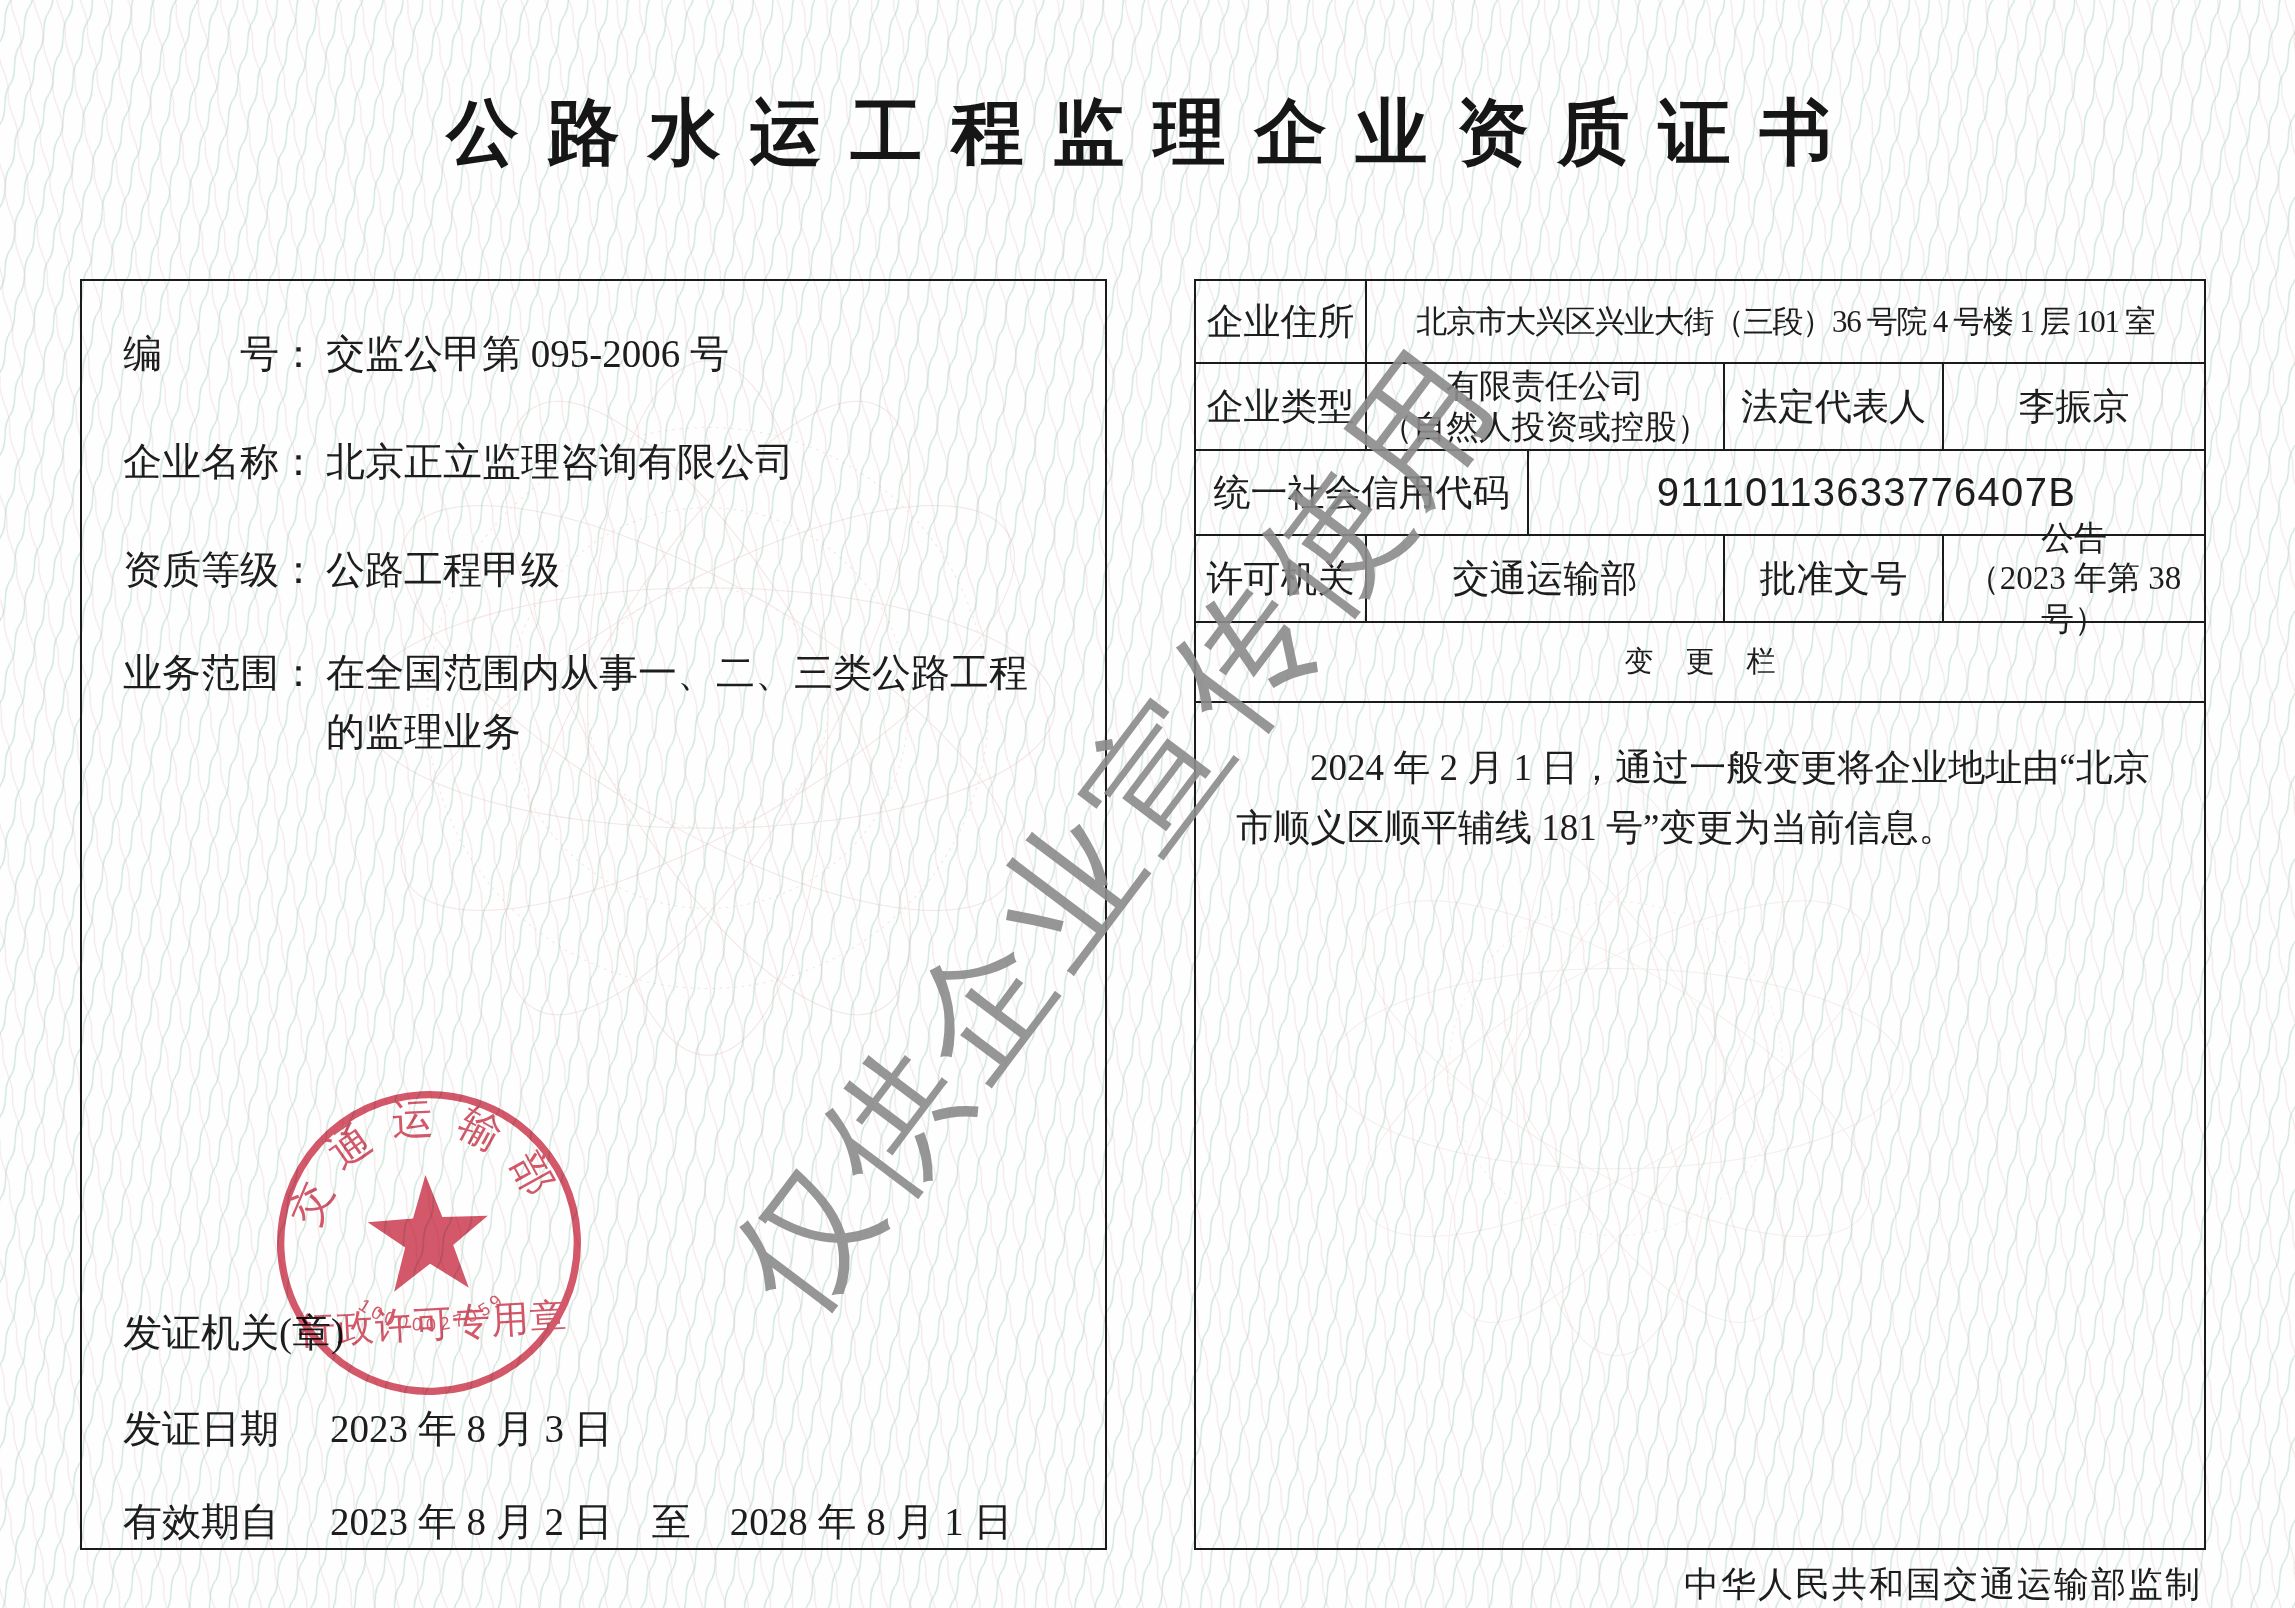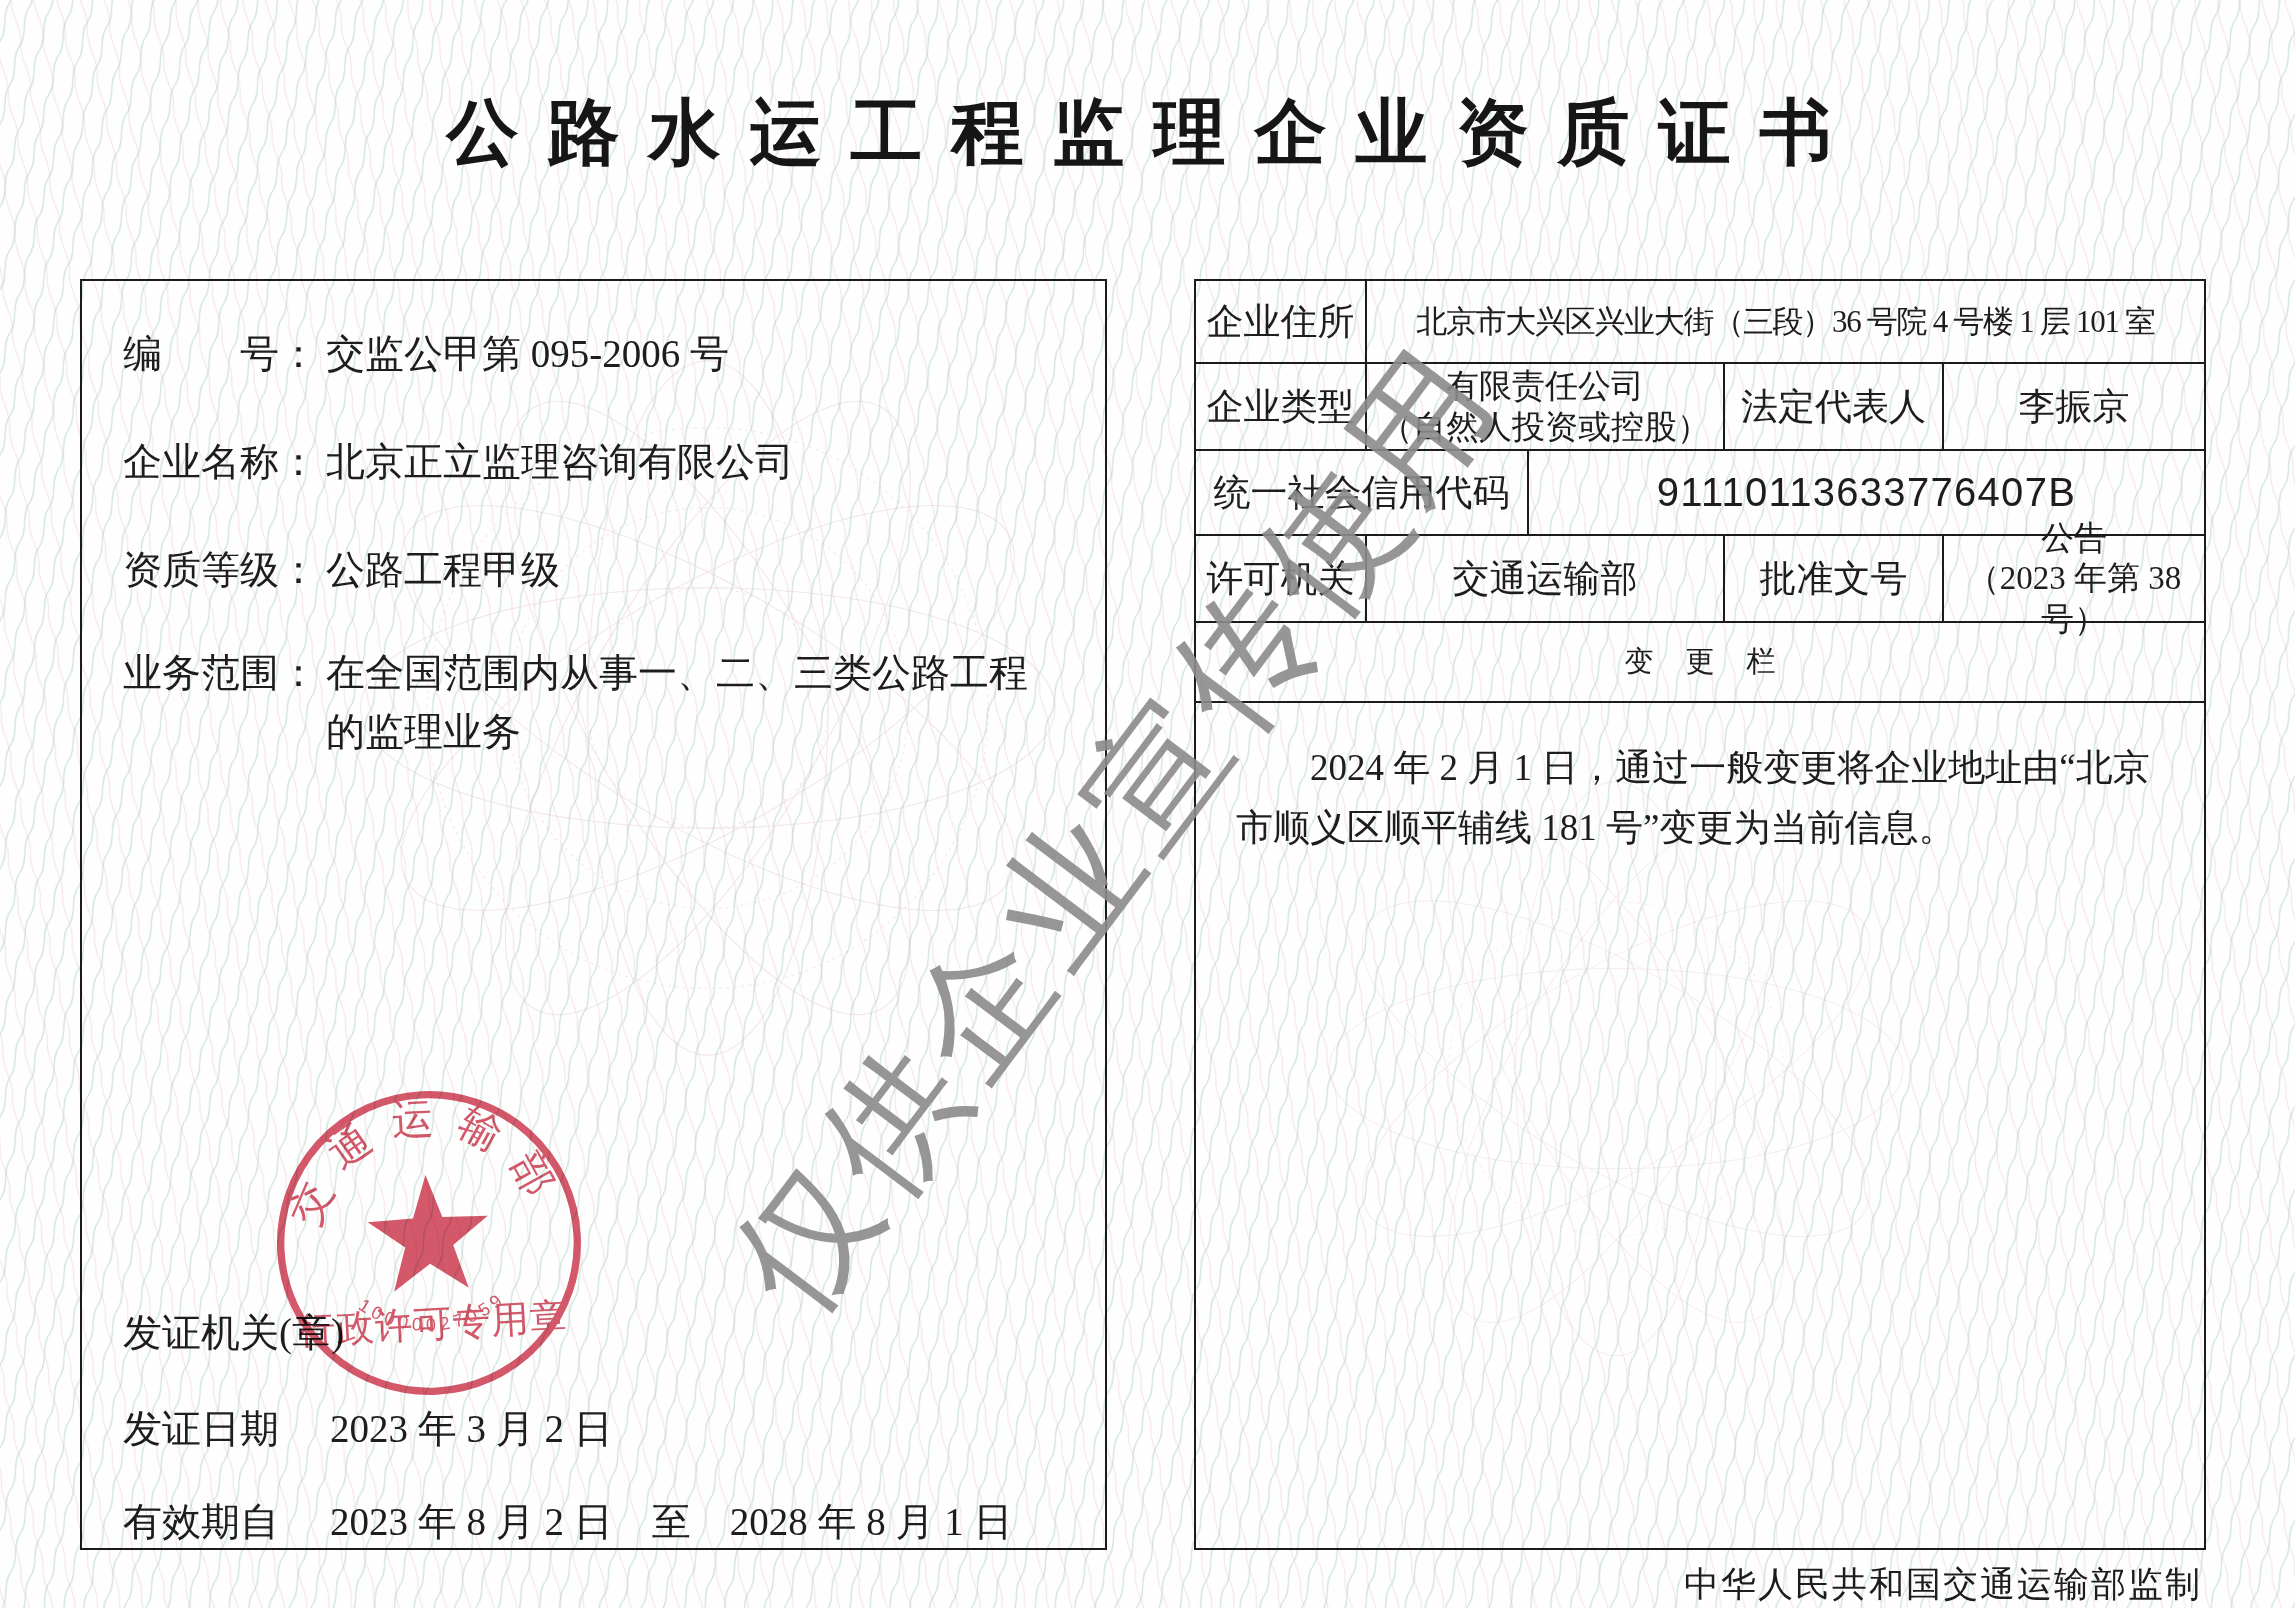--- a/index.html
+++ b/index.html
@@ -141,21 +141,21 @@
     <div class="field f3">
       <span class="lab">业务范围：</span>
       <span class="val wrap">在全国范围内从事一、二、三类公路工程的监理业务</span>
     </div>
 
     <div class="field fi0">
       <span class="lab">发证机关(章)</span>
     </div>
     <div class="field fi1">
       <span class="lab">发证日期</span>
-      <span class="val">2023 年 3 月 2 日</span>
+      <span class="val">2023 年 8 月 3 日</span>
     </div>
     <div class="field fi2">
       <span class="lab">有效期自</span>
       <span class="val">2023 年 8 月 2 日　至　2028 年 8 月 1 日</span>
     </div>
   </div>
 
   <svg class="stamp" viewBox="0 0 470 470" aria-hidden="true">
     <circle cx="235" cy="235" r="222" fill="none" stroke="#cf4156" stroke-width="11"></circle>
     <path id="seal-top-arc" d="M 80 291 A 165 165 0 1 1 390 291" fill="none"></path>

